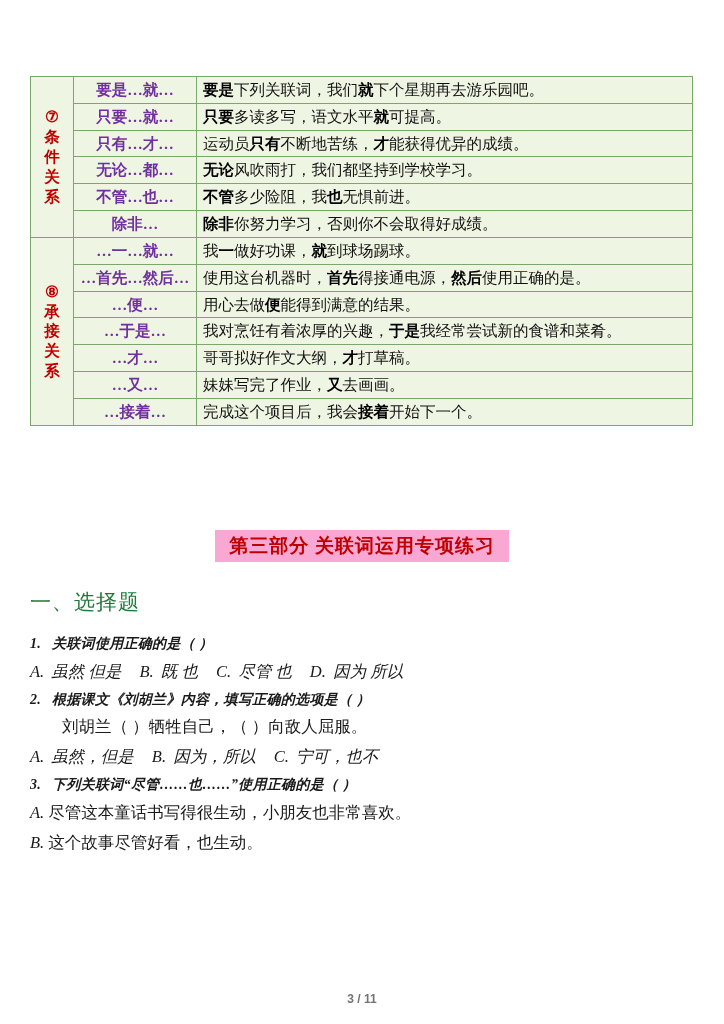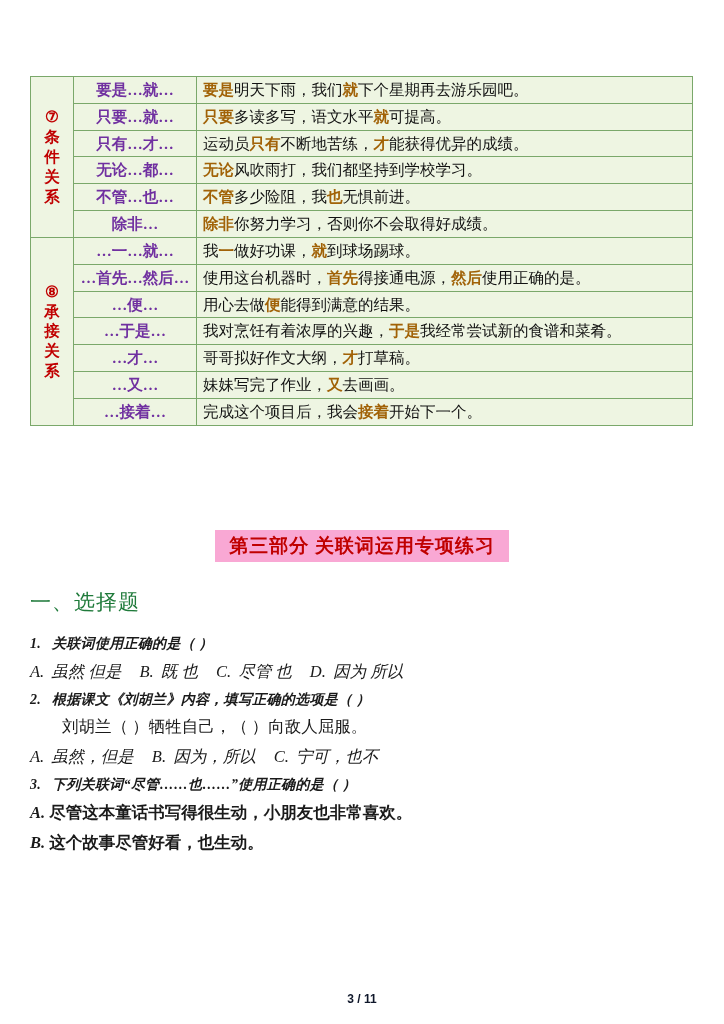--- a/index.html
+++ b/index.html
@@ -55,21 +55,21 @@
     font-weight:bold;
     font-size:15px;
     background:#eef5e2;
     line-height:1.3;
   }
   td.sent{
     background:#eef5e2;
     color:#111;
     padding-left:9px;
   }
-  td.sent .hl{color:#a16207;font-weight:bold;}
+  td.sent .hl{color:#000000;font-weight:bold;}
   
   .part-title{
     position:absolute;
     left:0;right:0;
     top:530px;
     text-align:center;
   }
   .part-title span{
     display:inline-block;
     background:#f9a8d4;
@@ -111,53 +111,53 @@
     line-height:1.75;
     padding-left:32px;
   }
   .q-opts{
     font-size:16.5px;
     line-height:1.8;
     font-style:italic;
   }
   .q-opts .ol{font-style:italic;margin-right:3px;}
   .opt-blk{display:inline-block;margin-right:18px;}
-  .opt-line{font-size:16.5px;line-height:1.85;font-style:italic;font-weight:bold;}
+  .opt-line{font-size:16.5px;line-height:1.85;font-style:italic;}
   .opt-line .ol{font-style:italic;}
   .opt-line .txt{font-style:normal;}
   
   .footer{
     position:absolute;
     left:0;right:0;
     bottom:18px;
     text-align:center;
     font-size:12px;
     font-weight:bold;
-    color:#0f172a;
+    color:#737373;
     font-family:"Liberation Sans", sans-serif;
   }
 </style>
 </head>
 <body>
 
 <div class="page">
 
   <div class="tbl-wrap">
     <table class="grammar">
       <tbody id="tbl-body">
           <tr>
             <td class="cat" rowspan="6">
               <span>⑦</span>
               <span>条</span>
               <span>件</span>
               <span>关</span>
               <span>系</span>
             </td>
             <td class="key">要是…就…</td>
-            <td class="sent"><span class="hl">要是</span><span>明天下雨，我们</span><span class="hl">就</span><span>下个星期再去游乐园吧。</span></td>
+            <td class="sent"><span class="hl">要是</span><span>下列关联词，我们</span><span class="hl">就</span><span>下个星期再去游乐园吧。</span></td>
           </tr>
           <tr>
             <td class="key">只要…就…</td>
             <td class="sent"><span class="hl">只要</span><span>多读多写，语文水平</span><span class="hl">就</span><span>可提高。</span></td>
           </tr>
           <tr>
             <td class="key">只有…才…</td>
             <td class="sent"><span>运动员</span><span class="hl">只有</span><span>不断地苦练，</span><span class="hl">才</span><span>能获得优异的成绩。</span></td>
           </tr>
           <tr>

